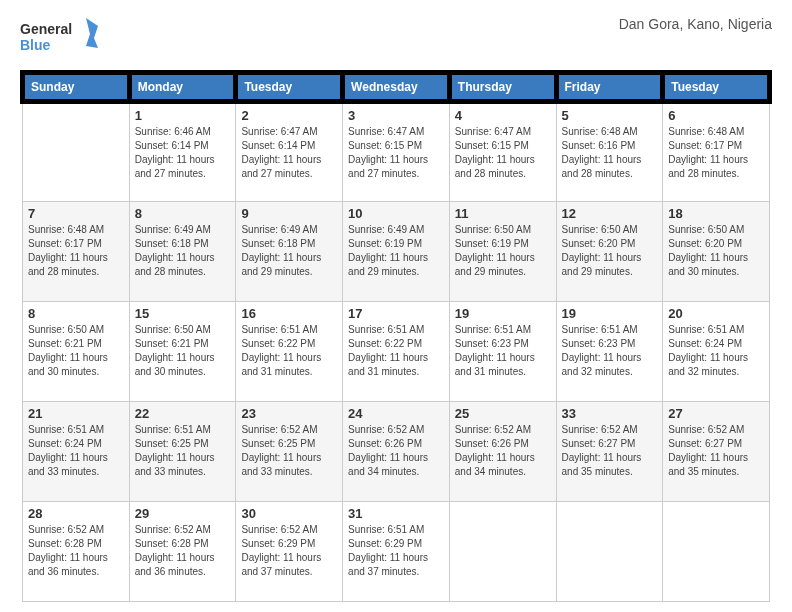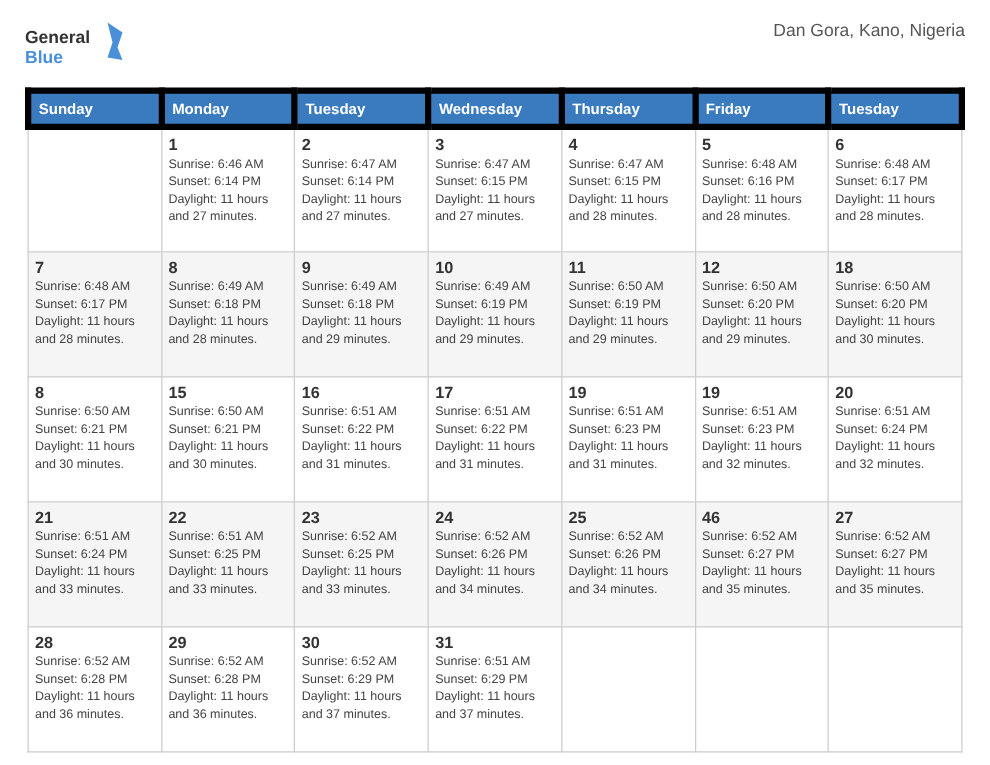--- a/index.html
+++ b/index.html
@@ -214,21 +214,21 @@
           </td>
           <td>
             <span class="day-number">24</span>
             <div class="day-info">Sunrise: 6:52 AM<br>Sunset: 6:26 PM<br>Daylight: 11 hours<br>and 34 minutes.</div>
           </td>
           <td>
             <span class="day-number">25</span>
             <div class="day-info">Sunrise: 6:52 AM<br>Sunset: 6:26 PM<br>Daylight: 11 hours<br>and 34 minutes.</div>
           </td>
           <td>
-            <span class="day-number">46</span>
+            <span class="day-number">33</span>
             <div class="day-info">Sunrise: 6:52 AM<br>Sunset: 6:27 PM<br>Daylight: 11 hours<br>and 35 minutes.</div>
           </td>
           <td>
             <span class="day-number">27</span>
             <div class="day-info">Sunrise: 6:52 AM<br>Sunset: 6:27 PM<br>Daylight: 11 hours<br>and 35 minutes.</div>
           </td>
         </tr>
         <tr>
           <td>
             <span class="day-number">28</span>

